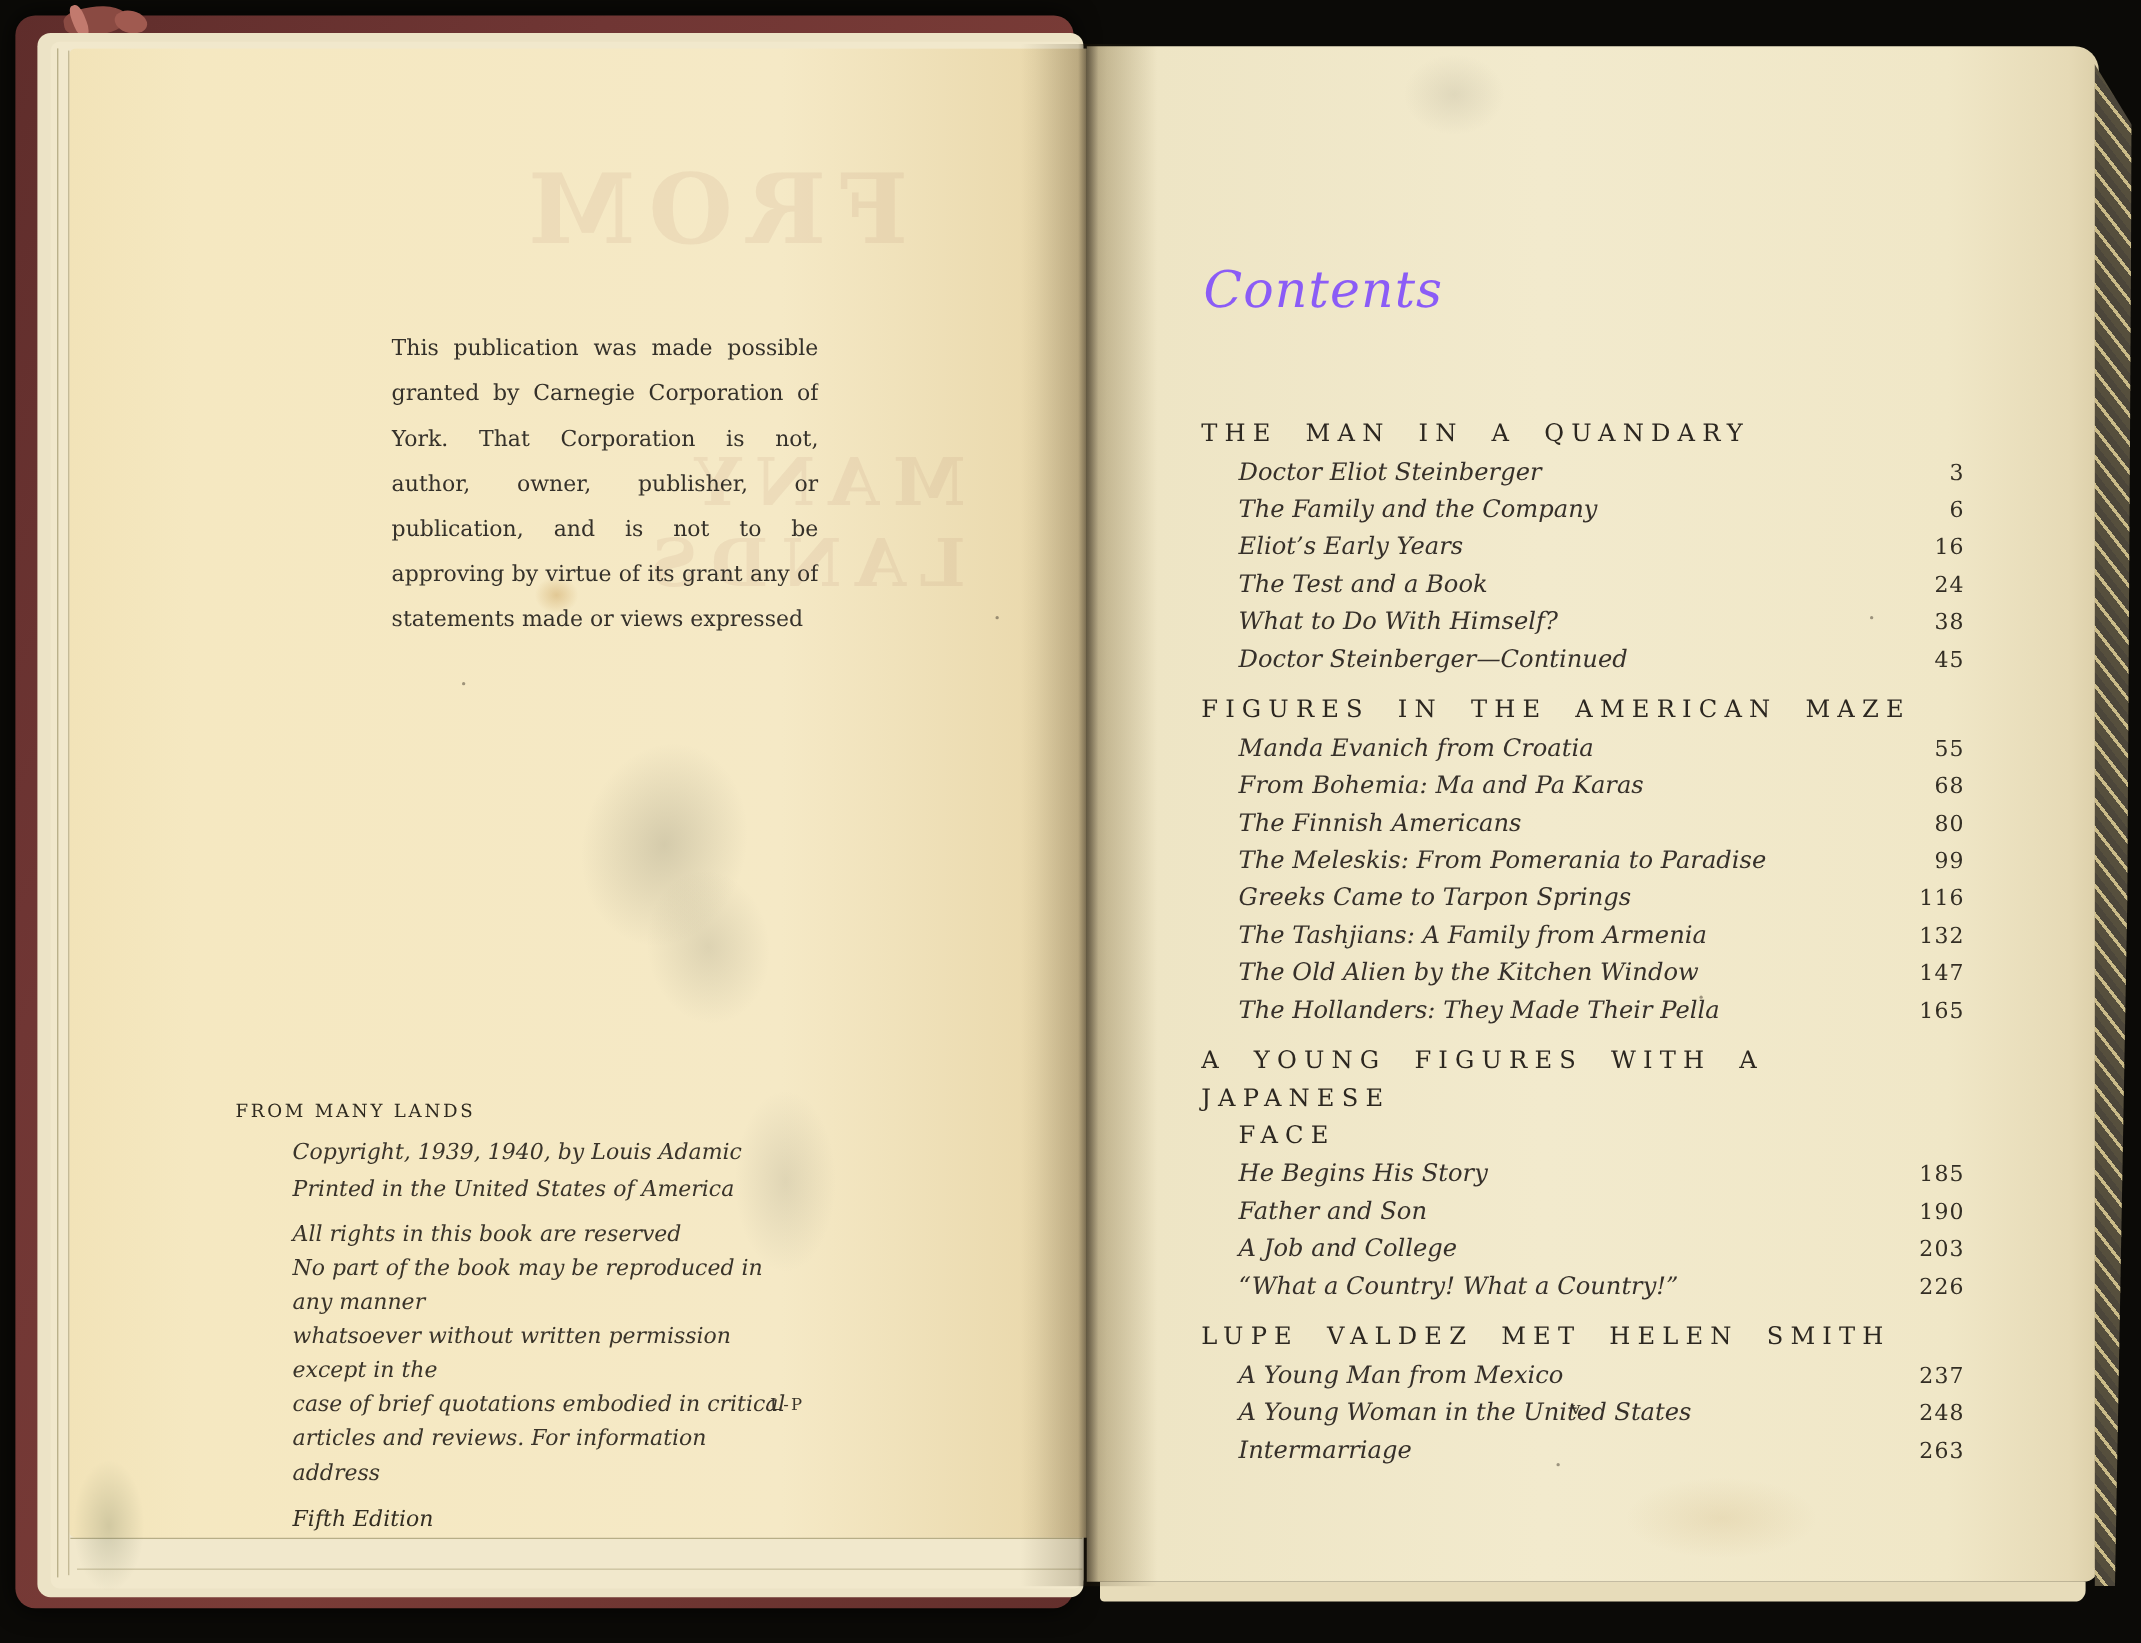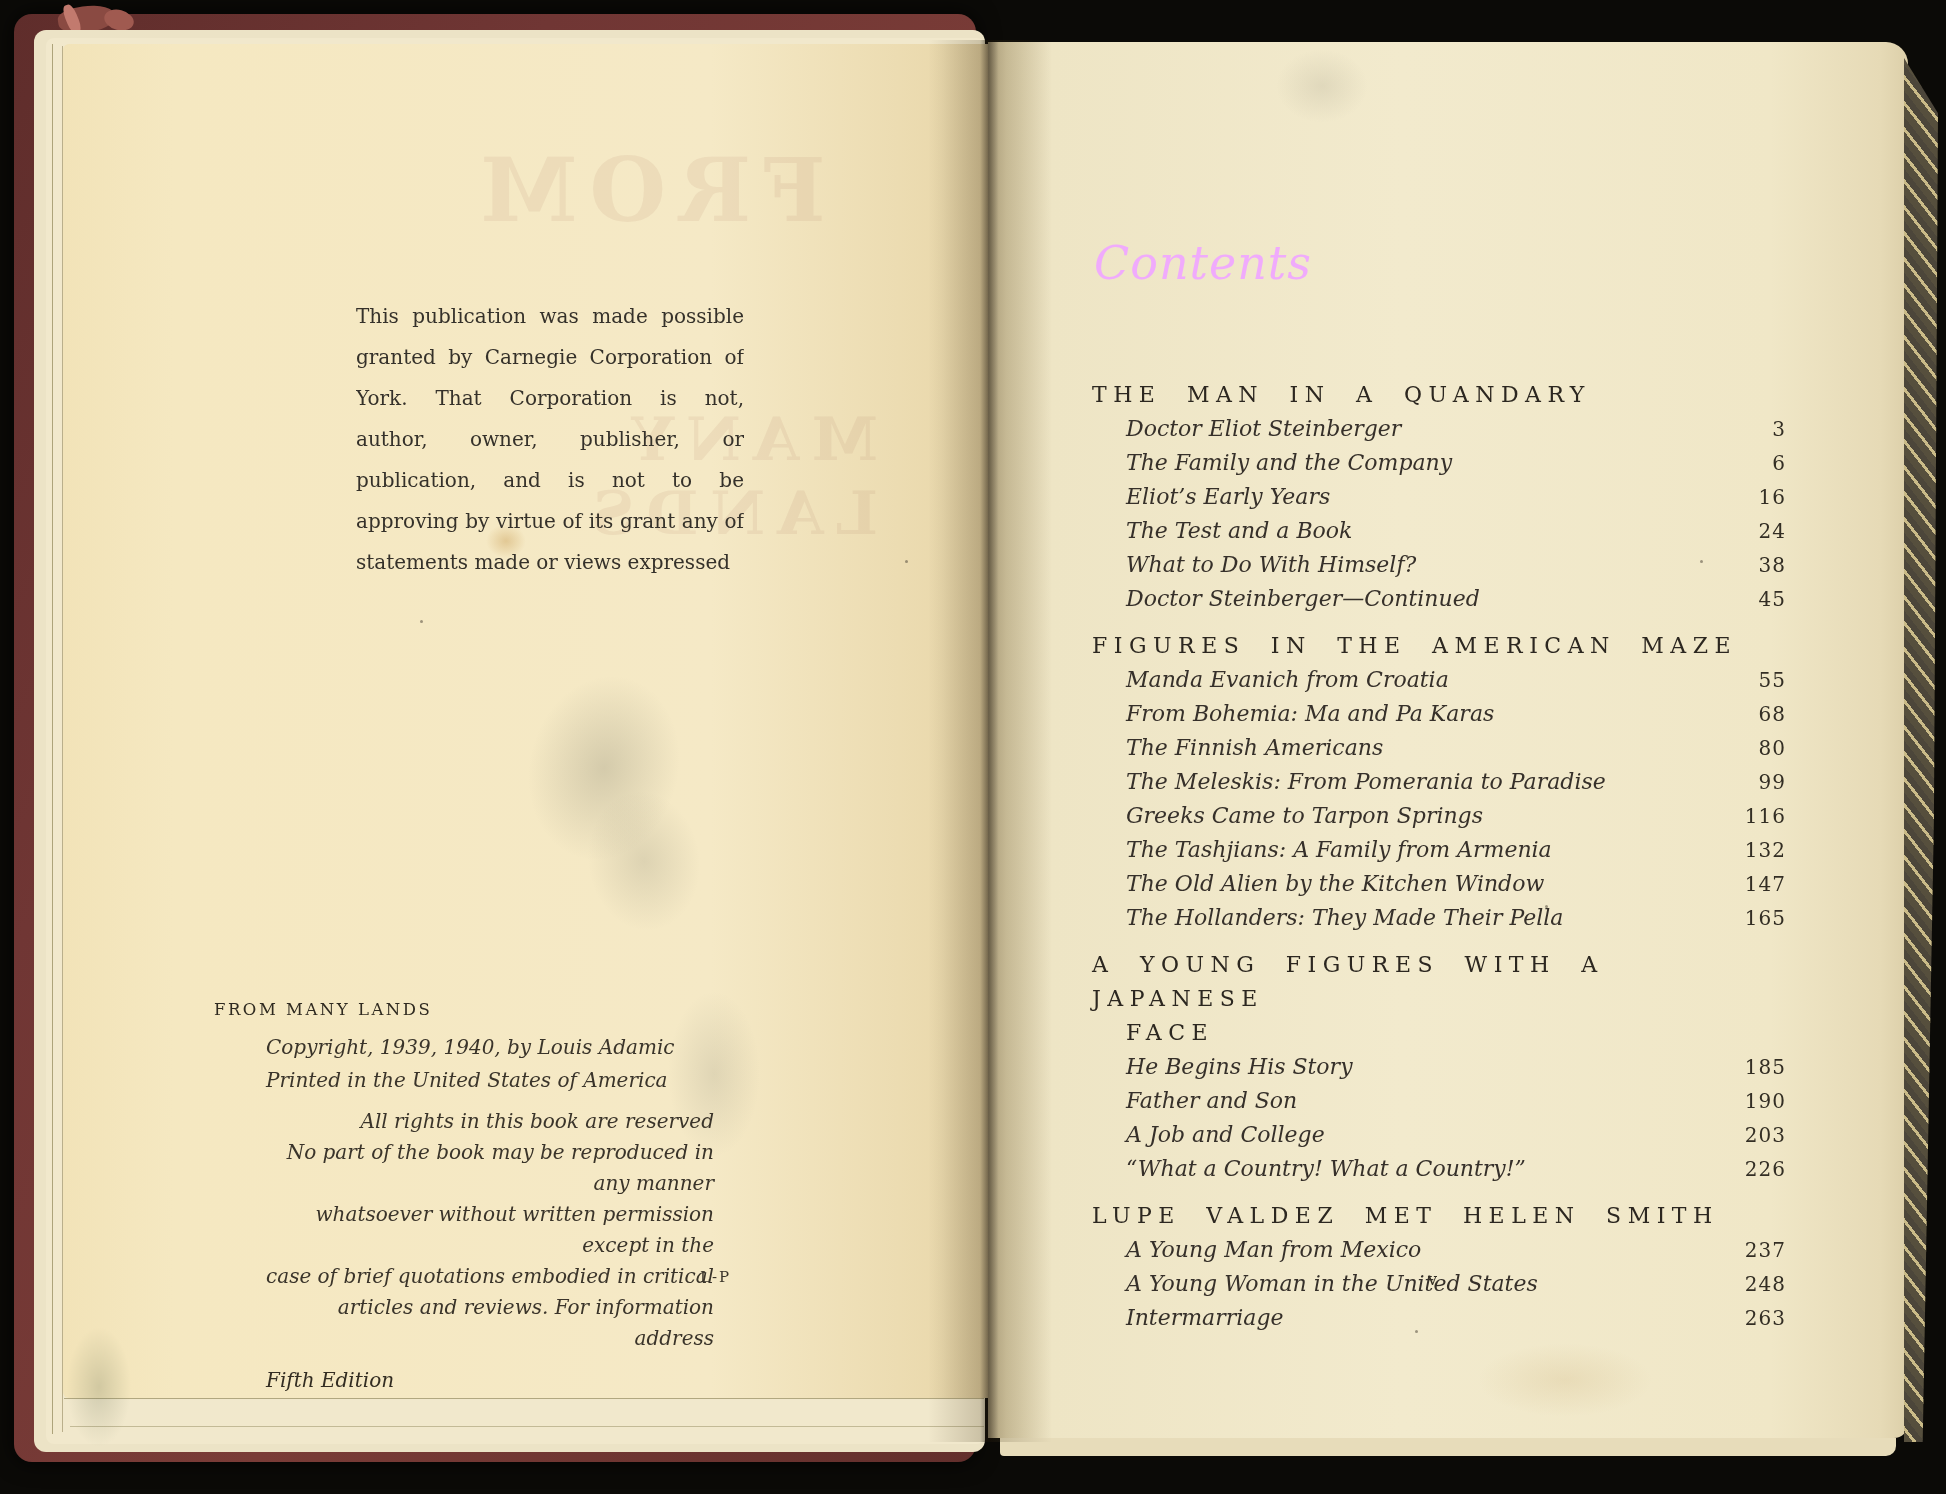--- a/index.html
+++ b/index.html
@@ -64,27 +64,27 @@
     font-size:20px;color:#35312a;}
   .jline{text-align:justify;line-height:41px;height:41px;overflow:hidden;}
   .jline::after{content:"";display:inline-block;width:100%;height:0;}
   .jline.last{text-align:left;}
   .jline.last::after{display:none;}
 
   .colophon{position:absolute;left:214px;top:1000px;width:500px;color:#332d22;}
   .series{font-size:16.5px;letter-spacing:2.5px;color:#2f2a20;}
   .col-group{margin-left:52px;font-style:italic;font-size:20px;color:#3a342a;}
   .col-group.g1{margin-top:12px;line-height:33px;font-style:italic;}
-  .col-group.g2{margin-top:9px;line-height:31px;text-align:right;}
+  .col-group.g2{margin-top:9px;line-height:31px;}
   .edition{margin-left:52px;margin-top:14px;font-style:italic;font-size:20px;}
   .printer-code{position:absolute;left:700px;top:1268px;font-size:15px;letter-spacing:2px;color:#3a342a;}
 
   
   .contents-heading{position:absolute;left:1094px;top:236px;
-    font-style:italic;font-size:46px;color:#f0abfc;letter-spacing:1px;}
+    font-style:italic;font-size:46px;color:#8b5cf6;letter-spacing:1px;}
   .toc{position:absolute;left:1092px;top:378px;width:694px;color:#332d22;}
   .toc-section{margin-top:13px;}
   .toc-section:first-child{margin-top:0;}
   .toc-section-title{font-size:22px;letter-spacing:6.5px;word-spacing:12px;
     line-height:34px;color:#2c2720;}
   .toc-section-title .tl2{padding-left:34px;display:block;}
   .toc-row{display:flex;justify-content:space-between;align-items:baseline;
     height:34px;line-height:34px;padding-left:34px;}
   .toc-label{font-style:italic;font-size:22px;color:#36302a;white-space:nowrap;}
   .toc-page{font-size:20px;letter-spacing:1px;color:#332e24;}

